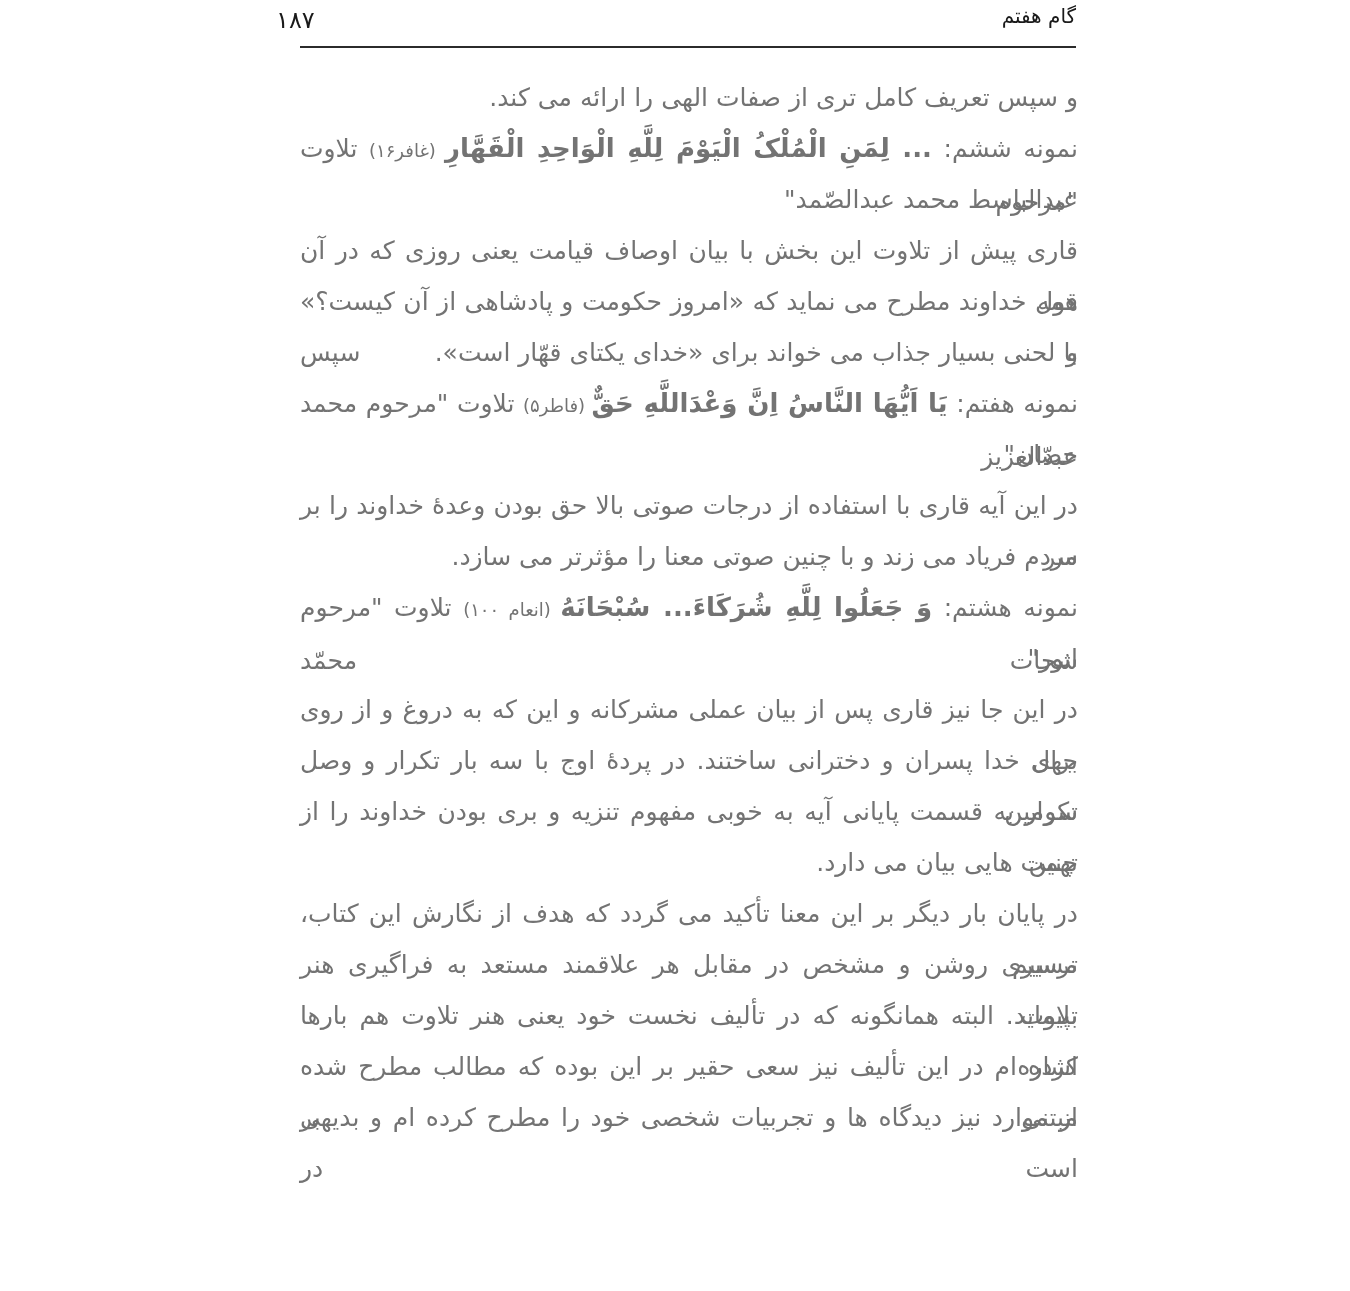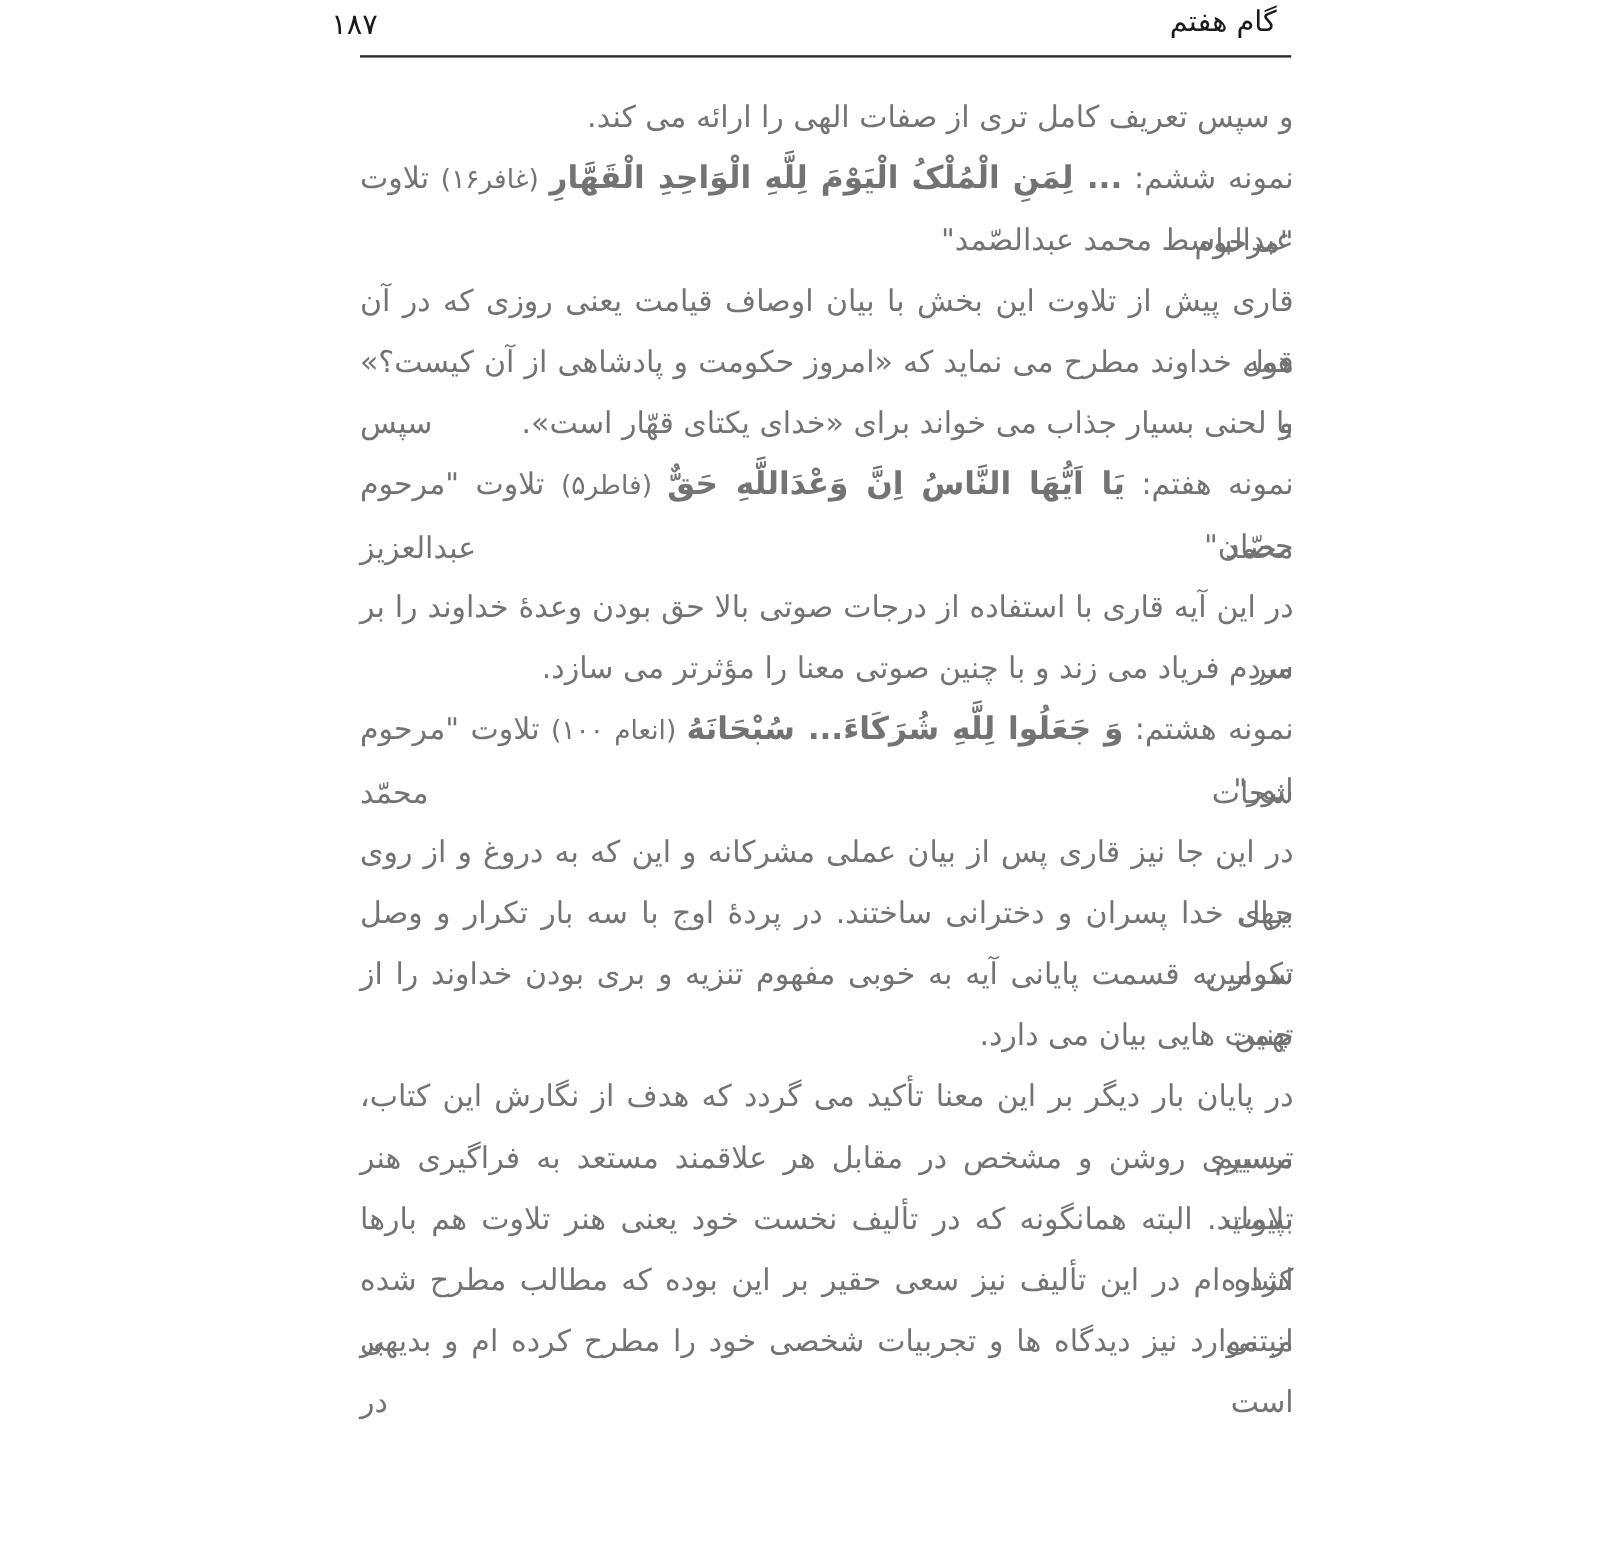--- a/index.html
+++ b/index.html
@@ -3,30 +3,30 @@
 <meta charset="utf-8">
 <style>
   html,body{margin:0;padding:0;background:#ffffff;}
   .stage{
     position:relative;width:1350px;height:1291px;background:#ffffff;overflow:hidden;
     font-family:"DejaVu Sans",sans-serif;color:#1a1a1a;
   }
   .sheet{position:absolute;left:300px;top:0;width:778px;direction:rtl;}
   .header{position:relative;height:72px;}
   .page-num{position:absolute;left:-24px;top:6px;font-size:24px;color:#1a1a1a;}
-  .chapter{position:absolute;right:14px;top:4px;font-size:24px;color:#1a1a1a;}
+  .chapter{position:absolute;right:2px;top:4px;font-size:20px;color:#1a1a1a;}
   .rule{position:absolute;left:0px;right:2px;top:46px;border-top:2px solid #2b2b2b;}
   .body-lines{position:relative;}
   .line{
     height:51px;line-height:51px;font-size:25px;color:#737373;
     text-align:right;direction:rtl;overflow:visible;
   }
   .line.just{text-align:justify;text-align-last:justify;}
   .quran{font-weight:700;font-size:26px;}
-  .ref{font-size:22px;}
+  .ref{font-size:18px;}
 </style>
 </head>
 <body>
 
 <div class="stage">
   <div class="sheet">
     <div class="header">
       <div class="page-num">۱۸۷</div>
       <div class="chapter">گام هفتم</div>
       <div class="rule"></div>

